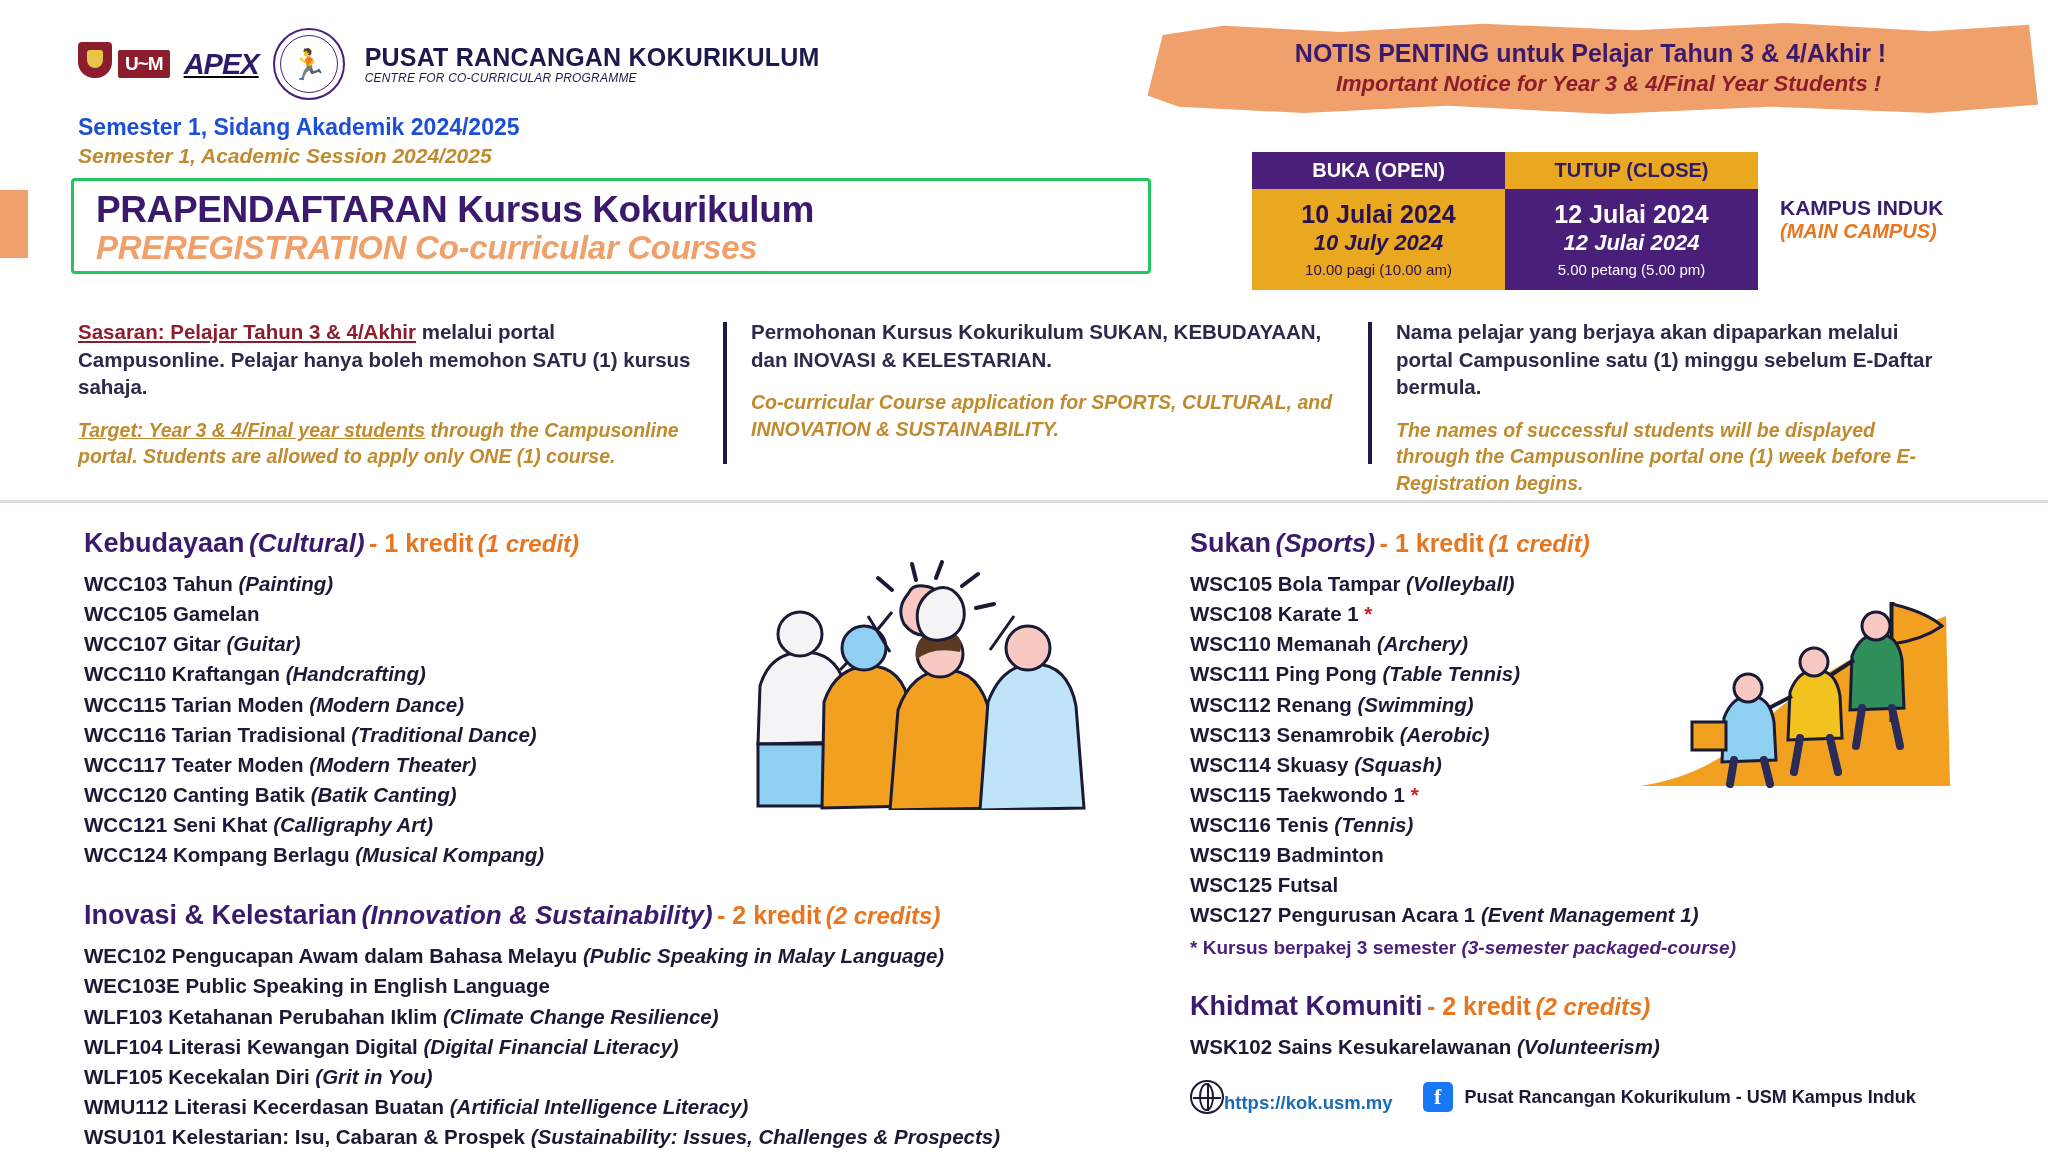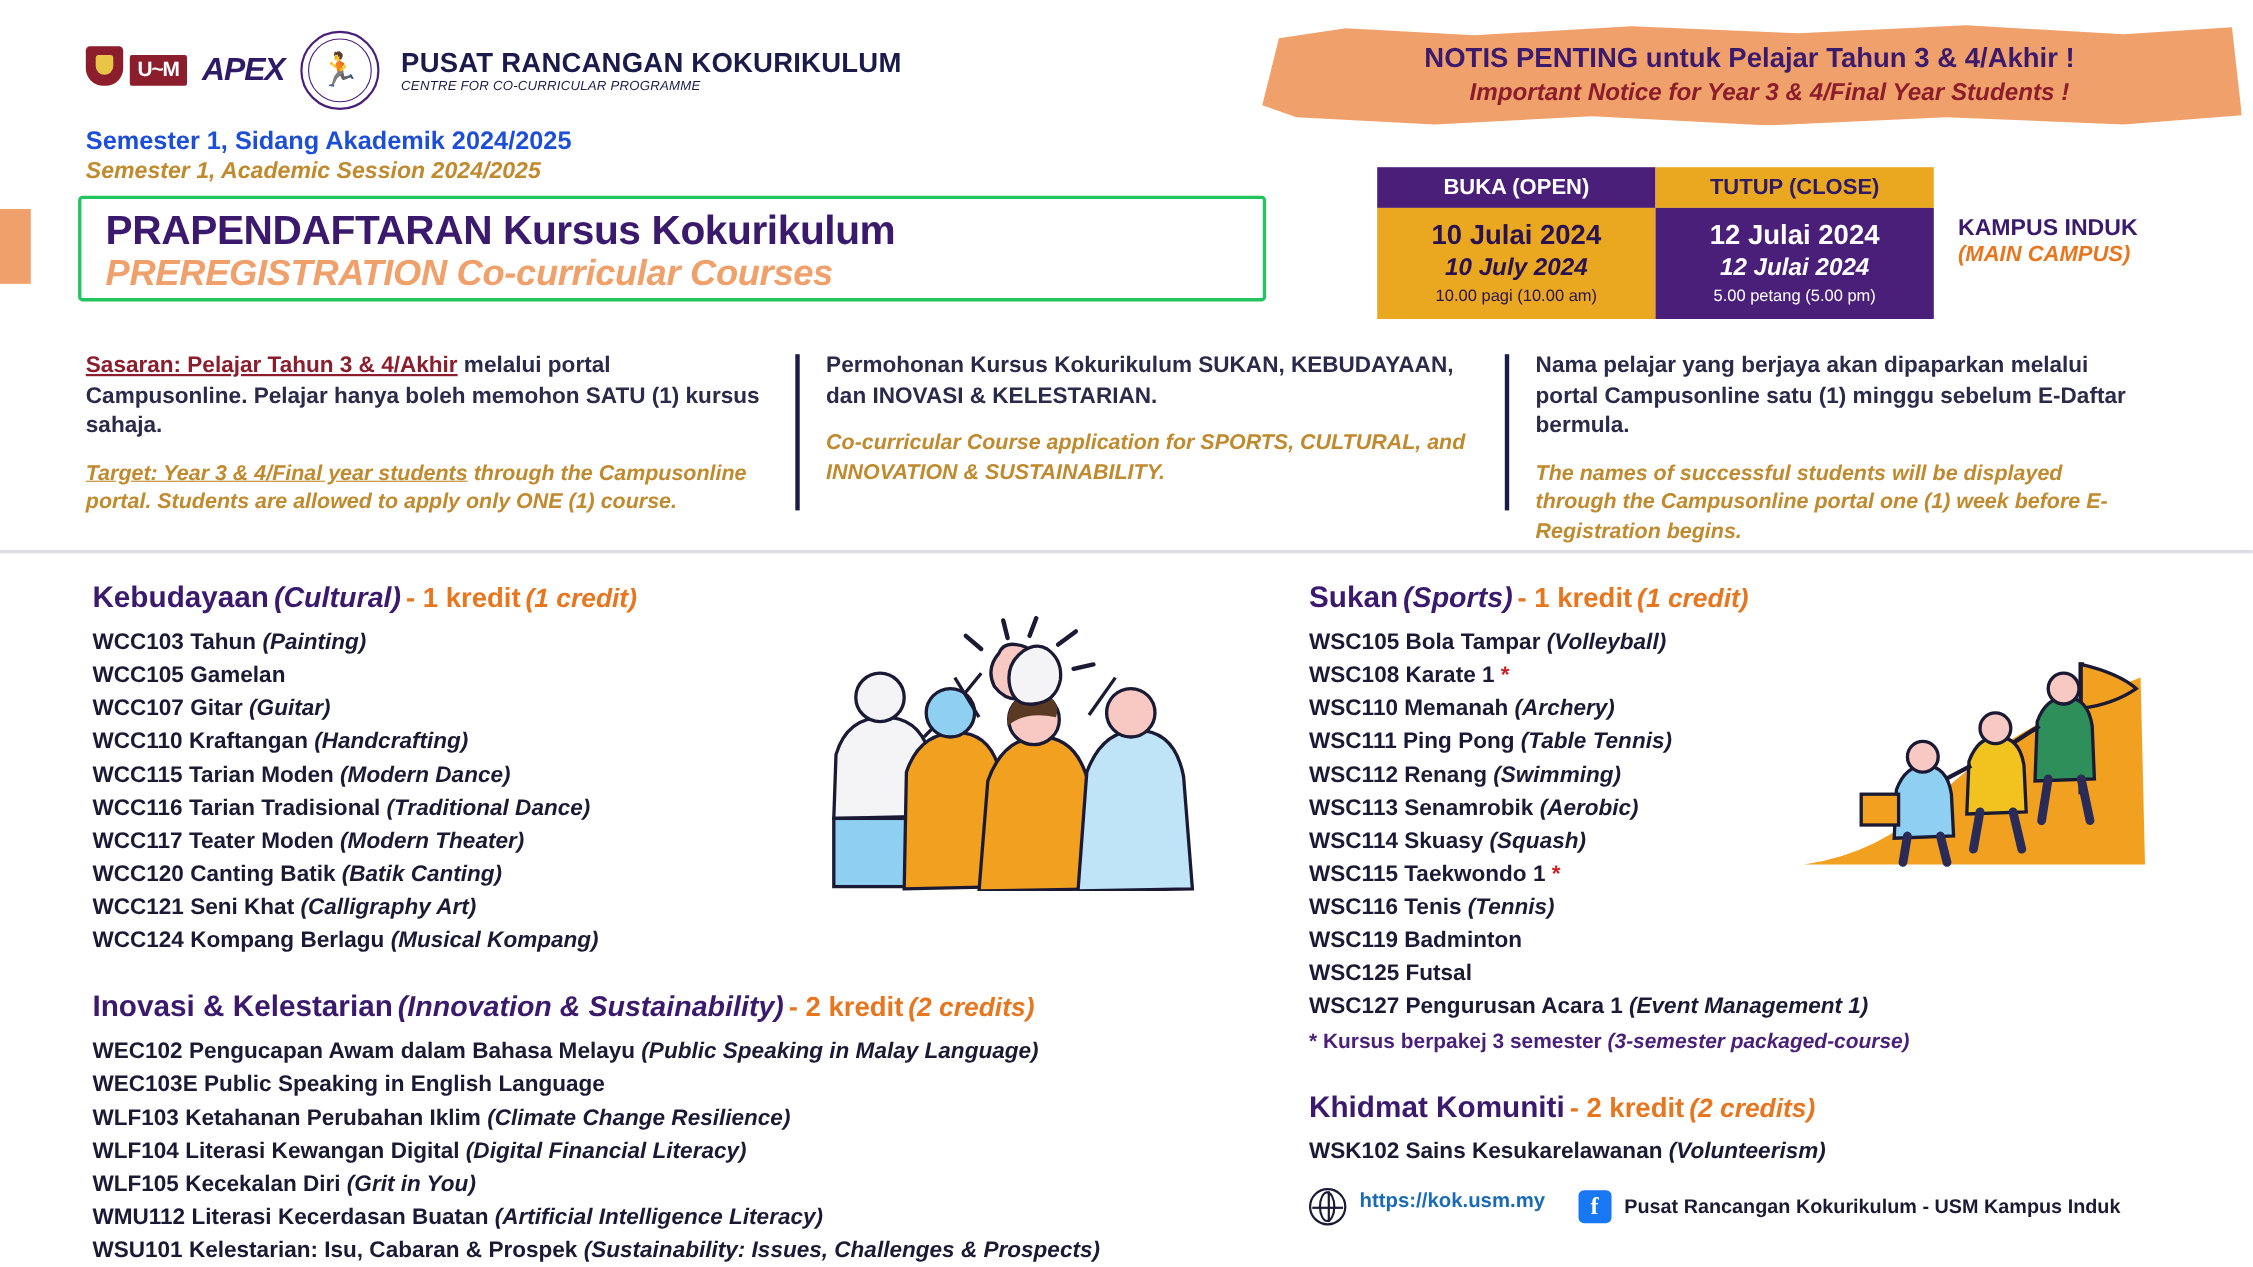--- a/index.html
+++ b/index.html
@@ -21,21 +21,21 @@
     background:#8c1d2c; border-radius: 4px 4px 16px 16px;
   }
   .crest:after {
     content:""; position:absolute; left:9px; top:8px; width:16px; height:18px;
     background:#e8c547; border-radius: 3px 3px 9px 9px;
   }
   .usm-word {
     background:#8c1d2c; color:#fff; font-weight:bold; font-size:19px;
     padding: 3px 7px; letter-spacing: -1px; border-radius:2px;
   }
-  .logo-apex { display:flex; flex-direction:column; align-items:flex-start; }
+  .logo-apex { display:flex; flex-direction:column; align-items:flex-start;text-decoration:underline; }
   .apex-word { font-size: 29px; font-weight: 900; color:#2e1a66; font-style: italic; letter-spacing:-1px; }
   .logo-prk { width:72px; height:72px; border-radius:50%; border:2.5px solid #4a1f7a; position:relative; background:#fff; overflow:hidden;}
   .logo-prk .ring { position:absolute; inset:5px; border-radius:50%; border:1px solid #4a1f7a; }
   .logo-prk .runner { position:absolute; left:50%; top:50%; transform:translate(-50%,-50%); font-size:30px; color:#e8761f; }
   .prk-text { margin-left: 6px; }
   .prk-ms { font-size: 25px; font-weight: bold; color:#1b1b4b; letter-spacing:.2px; line-height:1.12;}
   .prk-en { font-size: 12px; font-style: italic; color:#1b1b4b; letter-spacing:.2px; }
 
   
   .notice {
@@ -331,21 +331,21 @@
     <path d="M162 106 l-34 18" stroke="#1a1a35" stroke-width="4"></path>
     <path d="M170 148 l-6 34 M200 148 l8 34" stroke="#2b2b5a" stroke-width="8" stroke-linecap="round"></path>
 
     <path d="M94 128 q8 -22 26 -22 q20 0 24 26 l2 38 l-54 2z" fill="#8fd0f2" stroke="#1a1a35" stroke-width="3"></path>
     <circle cx="118" cy="98" r="14" fill="#f7c9c2" stroke="#1a1a35" stroke-width="3"></circle>
     <path d="M104 170 l-4 24 M134 170 l6 24" stroke="#2b2b5a" stroke-width="8" stroke-linecap="round"></path>
     <rect x="62" y="132" width="34" height="28" fill="#f2a01f" stroke="#1a1a35" stroke-width="3"></rect>
   </svg>
 
   <div class="footer">
-    <div style="display:flex; align-items:flex-start; gap:12px;">
+    <div style="display:flex; align-items:flex-end; ">
       <div class="globe">
           <span></span>
         </div>
       <div class="weblink">https://kok.usm.my</div>
     </div>
     <div style="display:flex; align-items:center; gap:12px;">
       <div class="fb">f</div>
       <div class="fbtext">Pusat Rancangan Kokurikulum - USM Kampus Induk</div>
     </div>
   </div>

